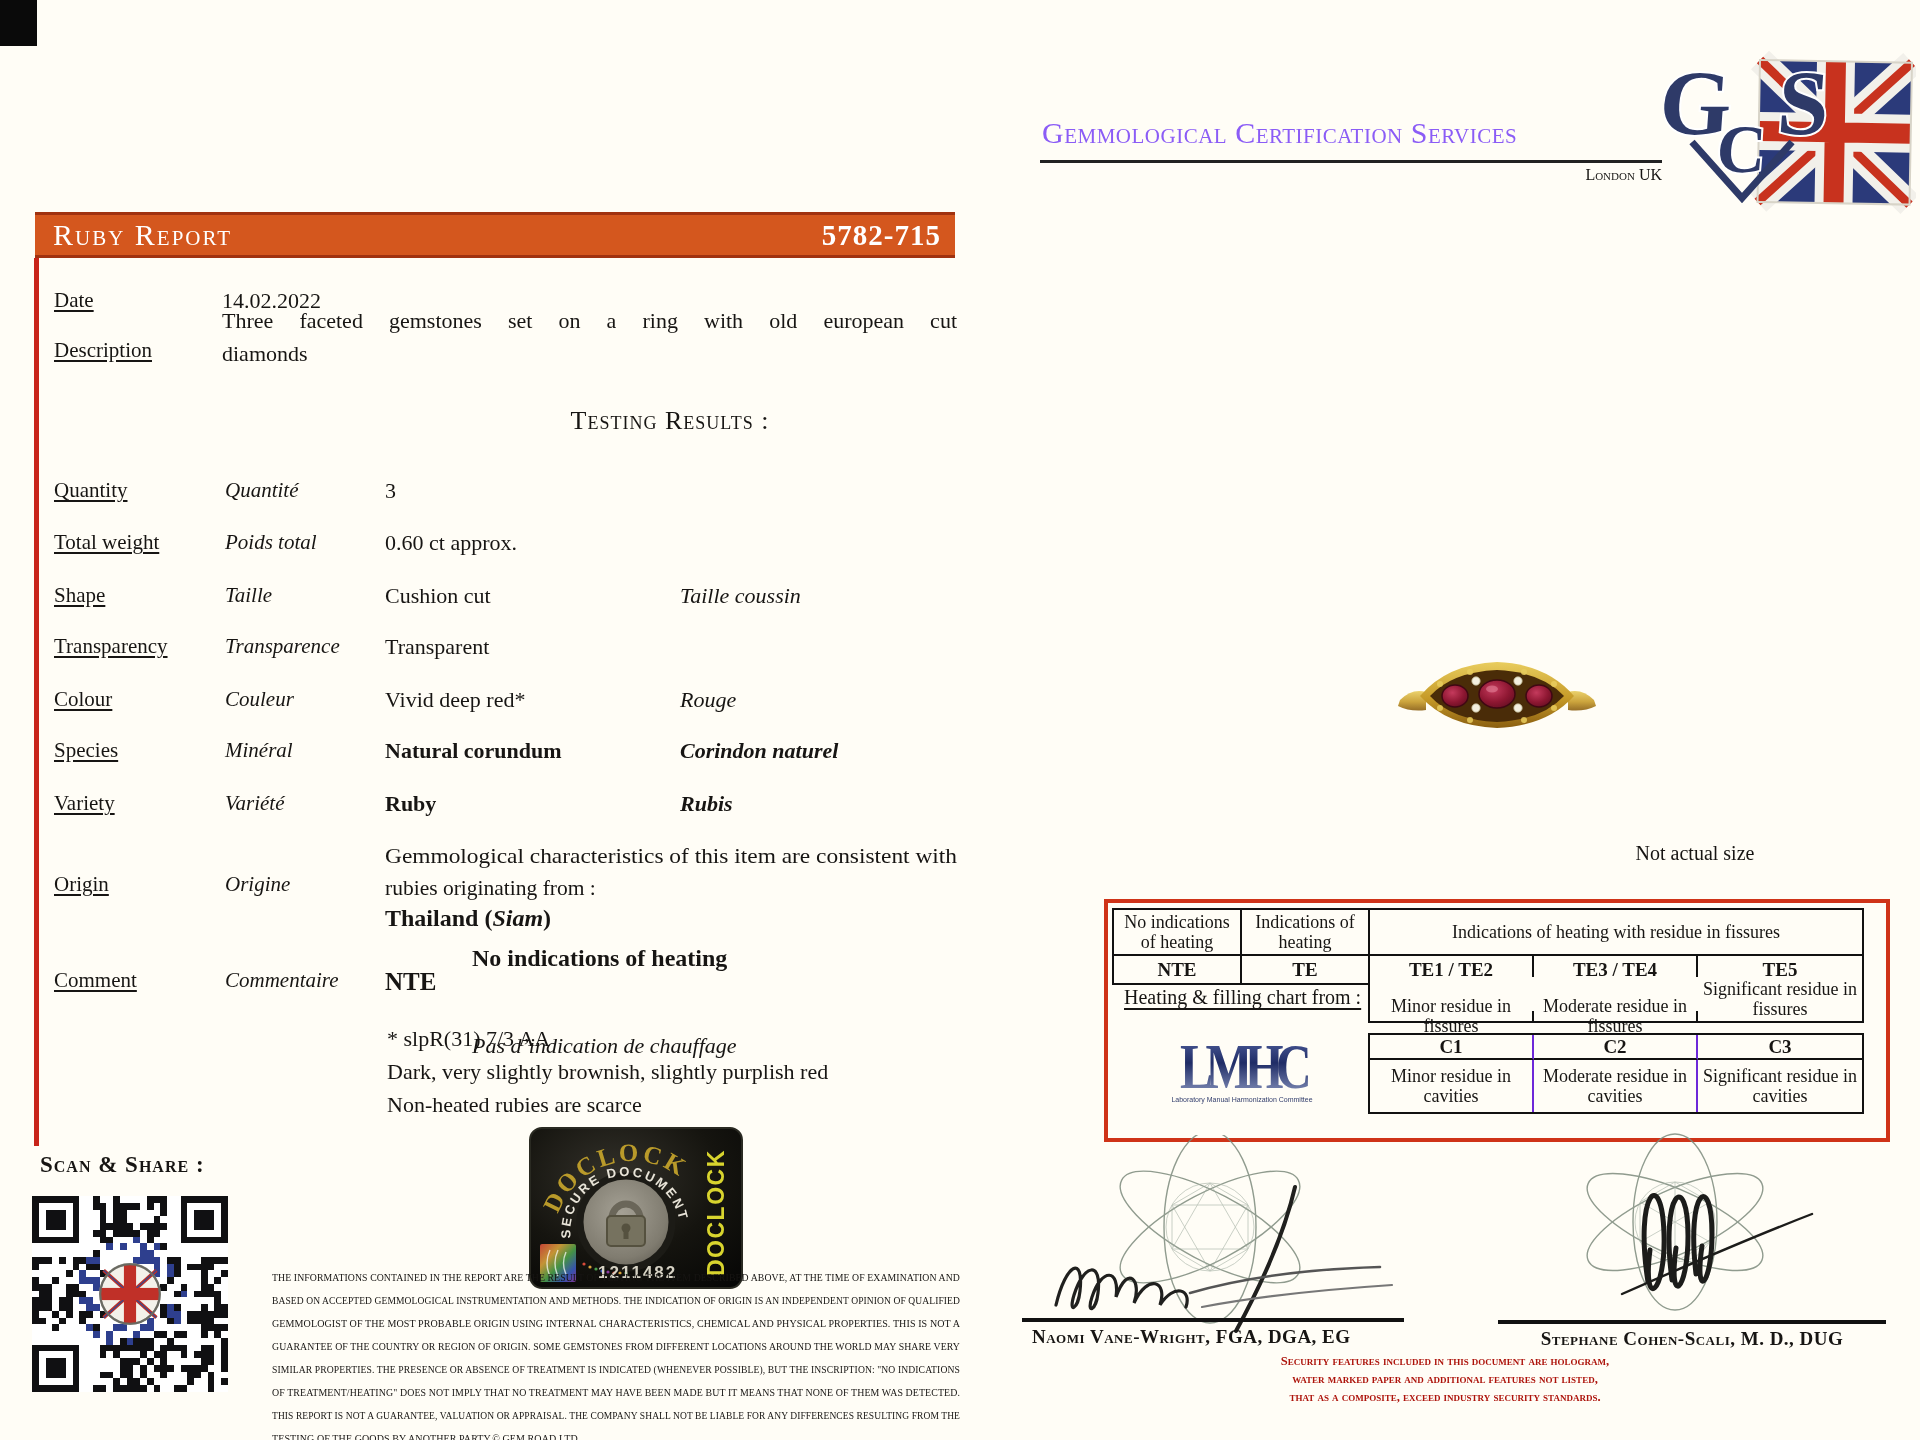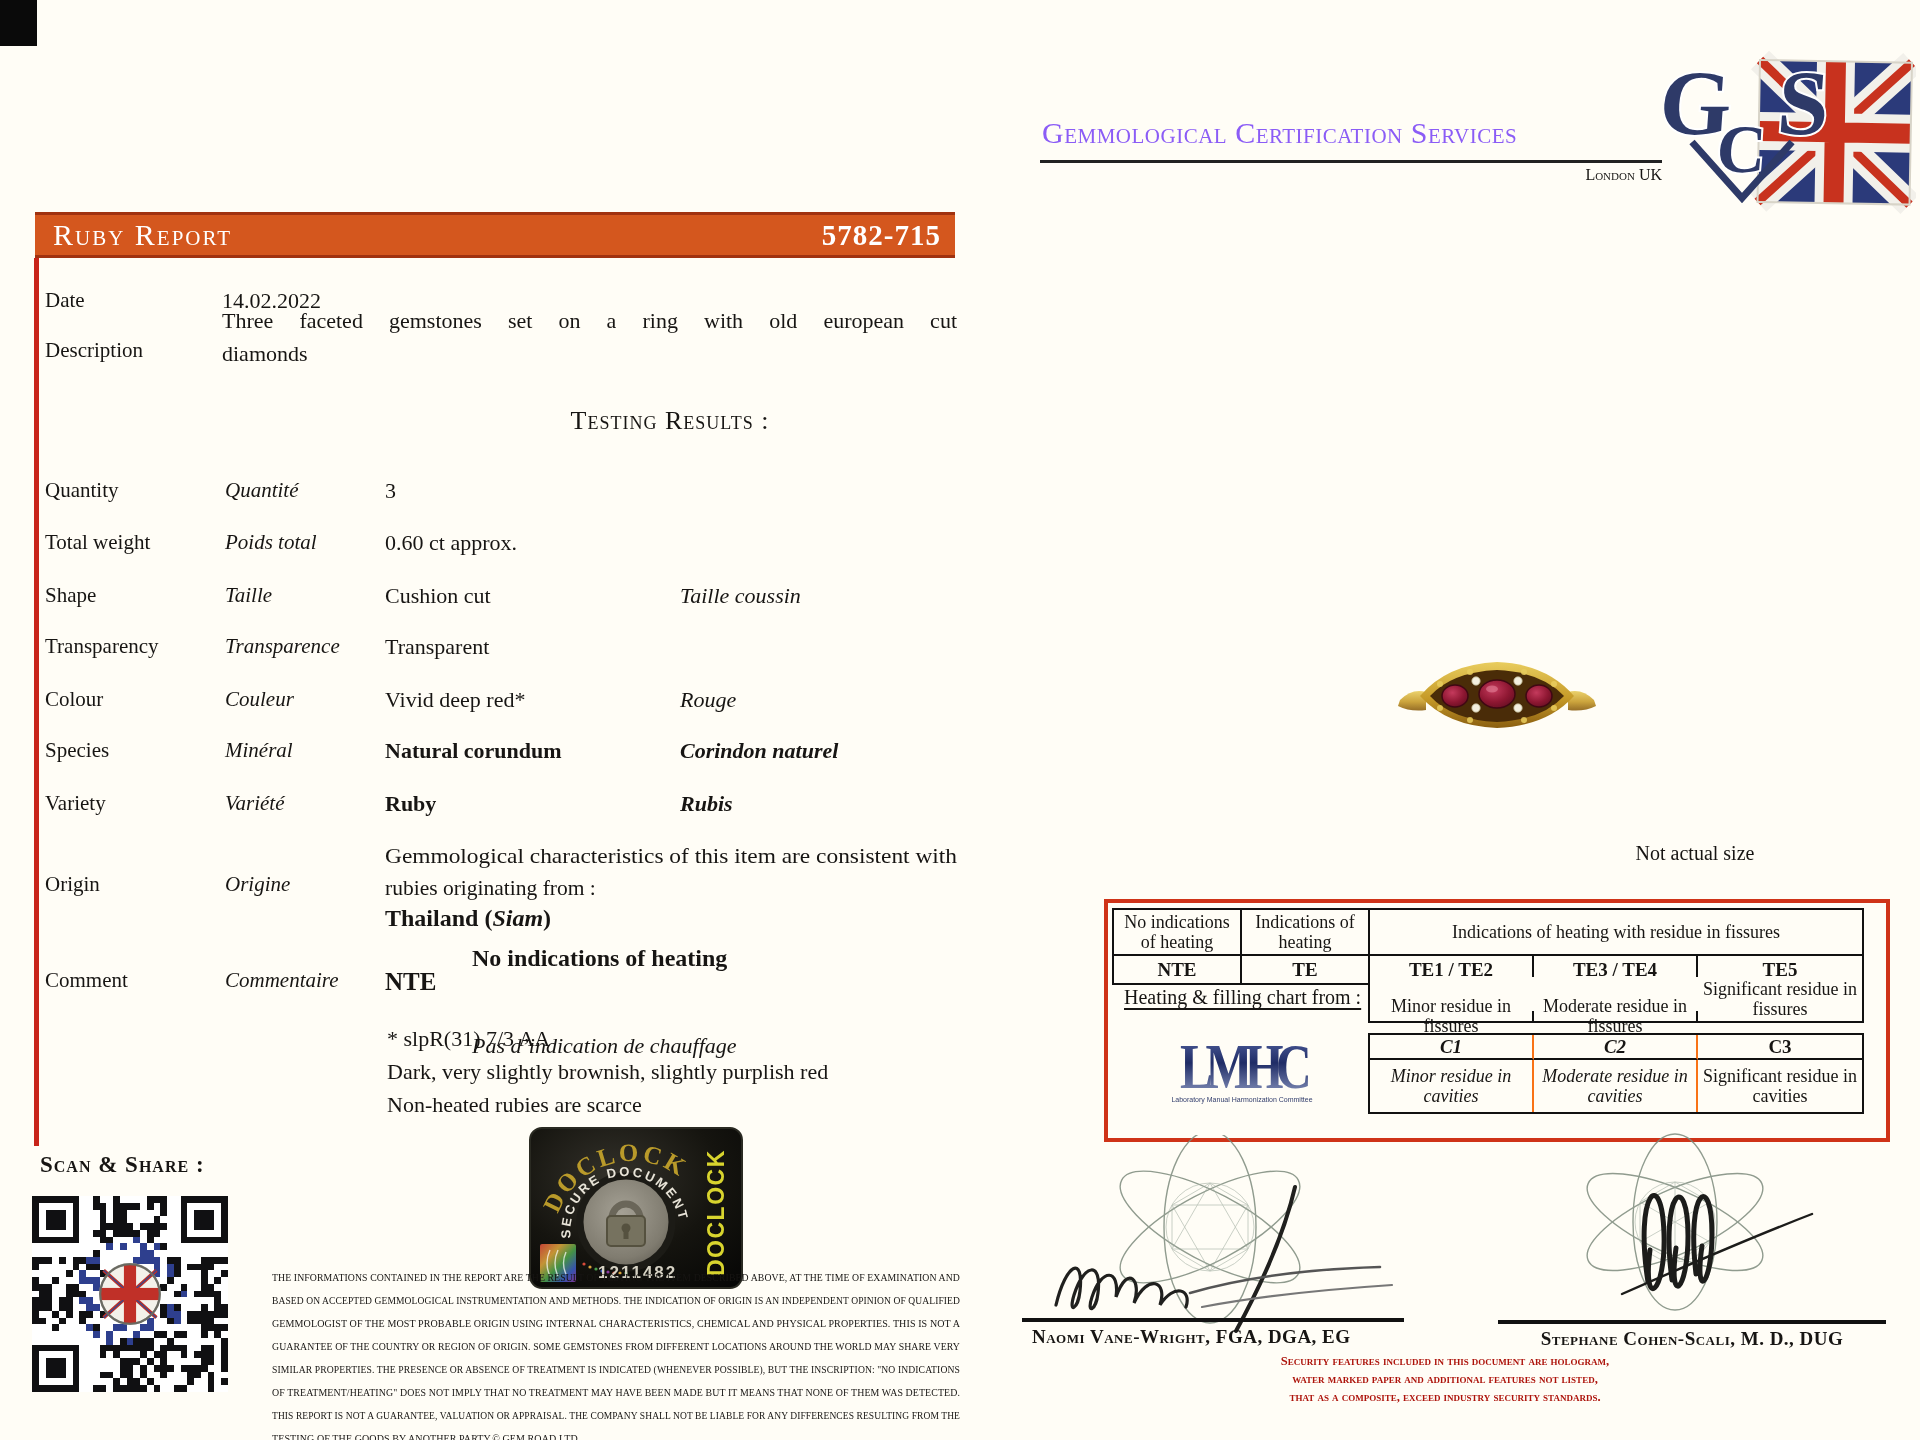--- a/index.html
+++ b/index.html
@@ -8,21 +8,21 @@
   .abs{position:absolute;}
   
   #corner-mark{left:0;top:0;width:37px;height:46px;background:#0a0a0a;}
   #report-bar{left:35px;top:212px;width:920px;height:46px;background:#d4571e;
       border-top:3px solid #a03210;border-bottom:3px solid #a03210;
       display:flex;align-items:center;justify-content:space-between;box-sizing:border-box;
       padding:0 14px 0 18px;color:#fff;}
   #report-bar .t{font-size:30px;letter-spacing:2px;font-variant:small-caps;}
   #report-bar .n{font-size:29px;font-weight:bold;letter-spacing:1px;}
   #left-red-line{left:34px;top:258px;width:5px;height:888px;background:#c8241a;}
-  .lbl{font-size:21px;text-underline-offset:3px;}
+  .lbl{font-size:21px;text-decoration:underline;text-underline-offset:3px;margin-left:9px;}
   .fr{font-size:21px;font-style:italic;}
   .val{font-size:22px;}
   .vfr{font-size:22px;font-style:italic;}
   .b{font-weight:bold;}
   .row{position:absolute;left:0;top:0;width:960px;height:32px;}
   .row .c1{position:absolute;left:45px;}
   .row .c2{position:absolute;left:225px;}
   .row .c3{position:absolute;left:385px;}
   .row .c4{position:absolute;left:680px;}
   #desc-val{left:222px;top:304px;width:735px;font-size:22px;line-height:33px;
@@ -56,21 +56,21 @@
   .code{font-weight:bold;font-size:19px;}
   #boxA{left:1112px;top:908px;width:748px;border:2px solid #111;display:grid;
       grid-template-columns:128px 128px 164px 164px 1fr;grid-template-rows:46px 27px;background:#fffdf6;}
   #boxA .r1{border-bottom:2px solid #111;}
   #boxA .vr{border-right:2px solid #111;}
   #boxB{left:1368px;top:977px;width:492px;border:2px solid #111;border-top:none;display:grid;
       grid-template-columns:164px 164px 1fr;grid-auto-rows:44px;background:#fffdf6;}
   #boxB .vr{border-right:2px solid #111;margin-top:34px;}
   #boxC{left:1368px;top:1033px;width:492px;border:2px solid #111;display:grid;
       grid-template-columns:164px 164px 1fr;grid-template-rows:25px 52px;background:#fffdf6;}
-  #boxC .vr{border-right:2px solid #f97316;font-style:italic;}
+  #boxC .vr{border-right:2px solid #6d28d9;}
   #boxC .r1{border-bottom:2px solid #111;}
   #heating-from{left:1124px;top:986px;font-size:20px;text-decoration:underline;text-underline-offset:4px;}
   #lmhc{left:1178px;top:1030px;width:130px;height:78px;}
   #lmhc-cap{left:1162px;top:1096px;width:160px;text-align:center;font-size:7px;color:#35406e;
       font-family:"Liberation Sans",sans-serif;}
   #not-actual{left:1600px;top:842px;width:190px;text-align:center;font-size:20px;}
   
   .sigline{height:4px;background:#111;}
   .signame{font-size:19px;font-weight:bold;font-variant:small-caps;letter-spacing:0.5px;}
   #security-note{left:1255px;top:1352px;width:380px;text-align:center;color:#ad130b;

